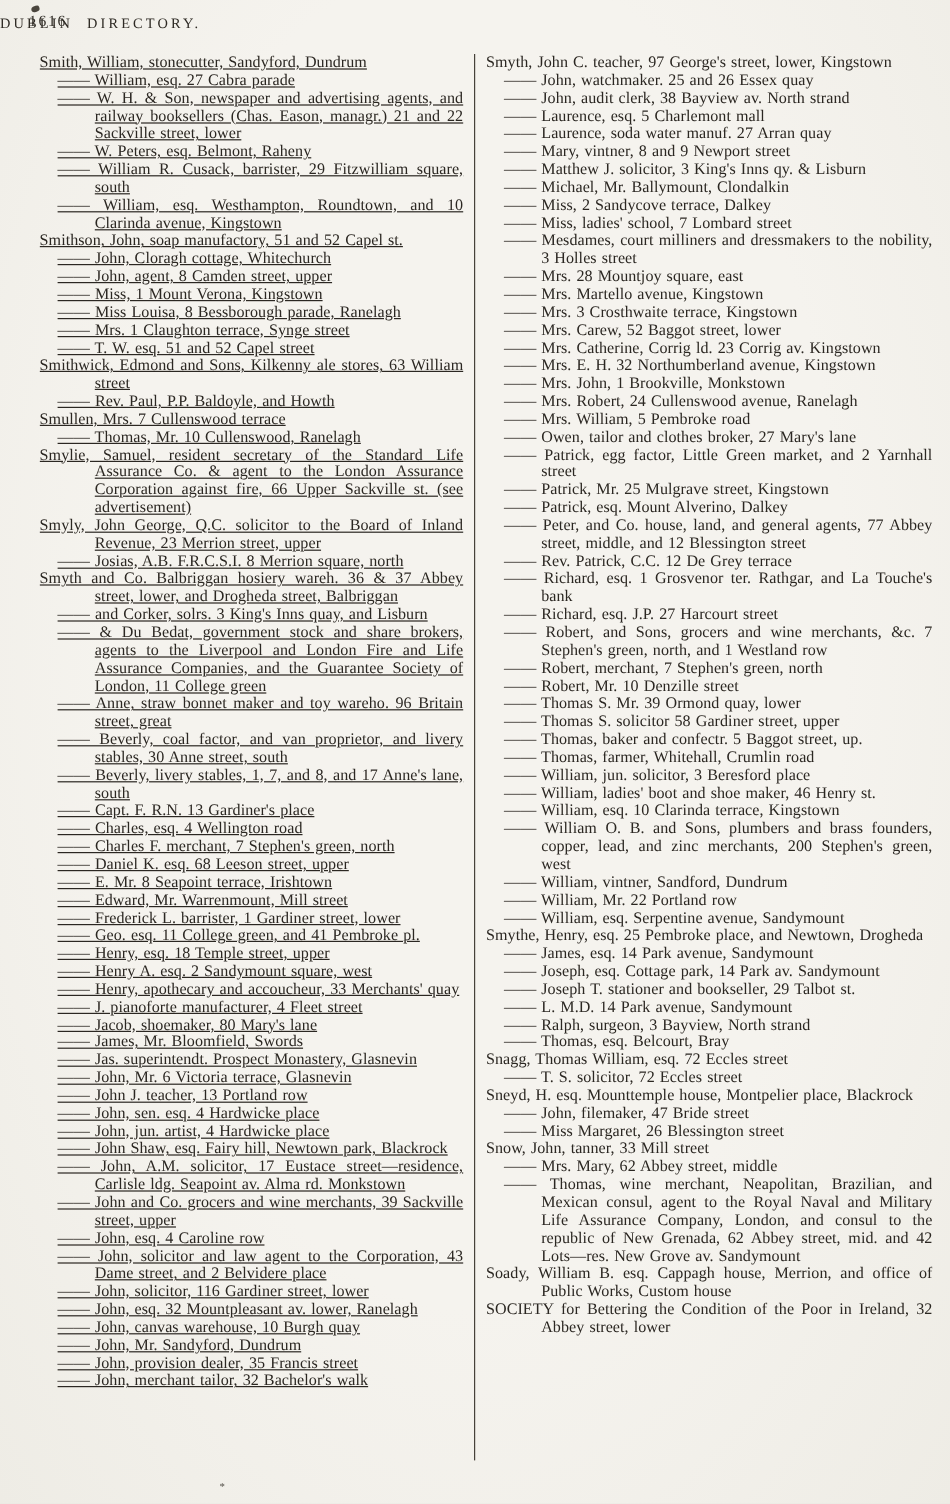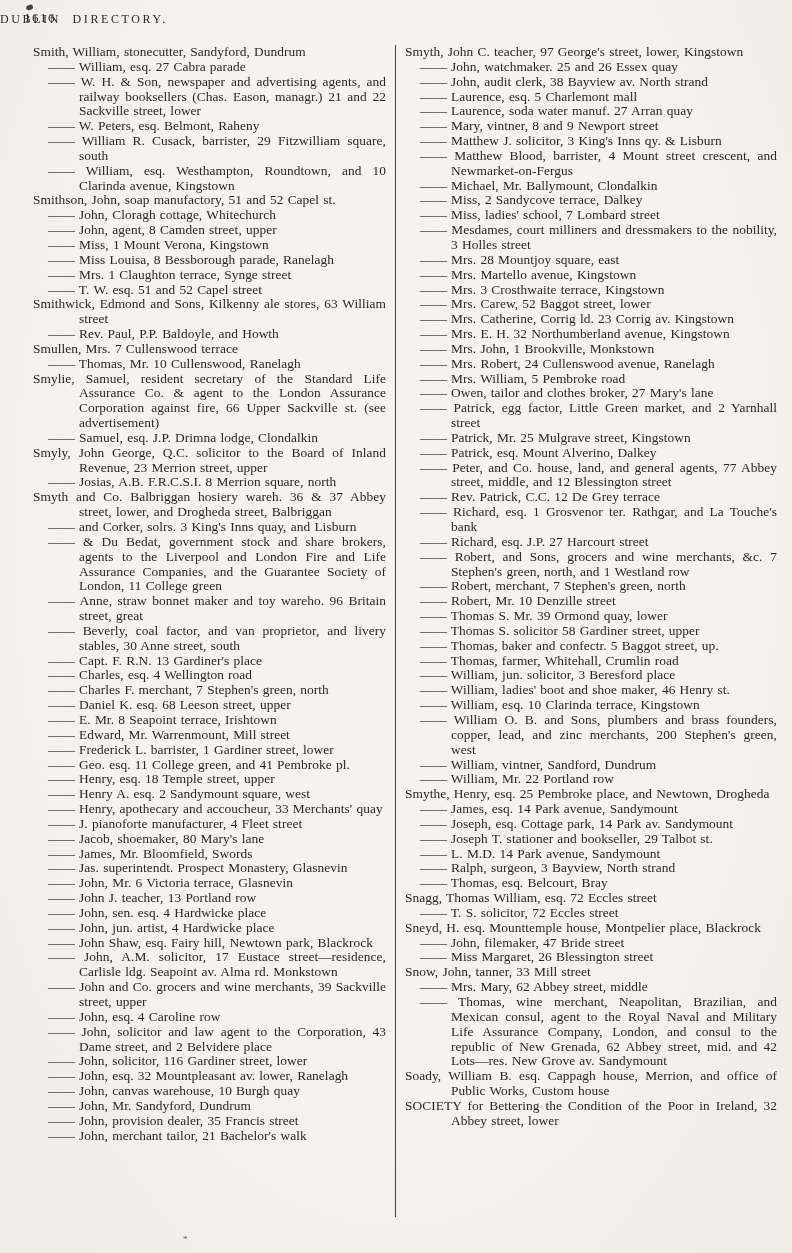--- a/index.html
+++ b/index.html
@@ -33,21 +33,21 @@
   }
   .col {
     overflow: hidden;
     height: 1175px;
     font-size: 13.4px;
     line-height: 14.85px;
     text-align: justify;
     letter-spacing: 0.05px;
     word-spacing: 0.8px;
   }
-  .col-left  { width: 353px; padding-right: 9px; }
+  .col-left  { width: 353px; padding-right: 9px; text-decoration: underline; }
   .divider   { width: 1px; background: #46413a; height: 1172px; }
   .col-right { width: 372px; padding-left: 9px; }
   .entry { margin: 0; padding-left: 46px; text-indent: -46px; }
   .entry.dash { text-indent: -31px; }
   .speck {
     position: absolute; top: 5px; left: 26px;
     width: 7px; height: 5px; background: #4a453d;
     border-radius: 60% 40% 50% 50%;
     transform: rotate(-18deg);
   }
@@ -79,28 +79,28 @@
         <p class="entry dash">—— John, agent, 8 Camden street, upper</p>
         <p class="entry dash">—— Miss, 1 Mount Verona, Kingstown</p>
         <p class="entry dash">—— Miss Louisa, 8 Bessborough parade, Ranelagh</p>
         <p class="entry dash">—— Mrs. 1 Claughton terrace, Synge street</p>
         <p class="entry dash">—— T. W. esq. 51 and 52 Capel street</p>
         <p class="entry name">Smithwick, Edmond and Sons, Kilkenny ale stores, 63 William street</p>
         <p class="entry dash">—— Rev. Paul, P.P. Baldoyle, and Howth</p>
         <p class="entry name">Smullen, Mrs. 7 Cullenswood terrace</p>
         <p class="entry dash">—— Thomas, Mr. 10 Cullenswood, Ranelagh</p>
         <p class="entry name">Smylie, Samuel, resident secretary of the Standard Life Assurance Co. &amp; agent to the London Assurance Corporation against fire, 66 Upper Sackville st. (see advertisement)</p>
-        <p class="entry dash">—— Samuel, esq. J.P. Drimna lodge, Clondalkin</p>
         <p class="entry name">Smyly, John George, Q.C. solicitor to the Board of Inland Revenue, 23 Merrion street, upper</p>
         <p class="entry dash">—— Josias, A.B. F.R.C.S.I. 8 Merrion square, north</p>
         <p class="entry name">Smyth and Co. Balbriggan hosiery wareh. 36 &amp; 37 Abbey street, lower, and Drogheda street, Balbriggan</p>
         <p class="entry dash">—— and Corker, solrs. 3 King's Inns quay, and Lisburn</p>
         <p class="entry dash">—— &amp; Du Bedat, government stock and share brokers, agents to the Liverpool and London Fire and Life Assurance Companies, and the Guarantee Society of London, 11 College green</p>
         <p class="entry dash">—— Anne, straw bonnet maker and toy wareho. 96 Britain street, great</p>
         <p class="entry dash">—— Beverly, coal factor, and van proprietor, and livery stables, 30 Anne street, south</p>
+        <p class="entry dash">—— Beverly, livery stables, 1, 7, and 8, and 17 Anne's lane, south</p>
         <p class="entry dash">—— Capt. F. R.N. 13 Gardiner's place</p>
         <p class="entry dash">—— Charles, esq. 4 Wellington road</p>
         <p class="entry dash">—— Charles F. merchant, 7 Stephen's green, north</p>
         <p class="entry dash">—— Daniel K. esq. 68 Leeson street, upper</p>
         <p class="entry dash">—— E. Mr. 8 Seapoint terrace, Irishtown</p>
         <p class="entry dash">—— Edward, Mr. Warrenmount, Mill street</p>
         <p class="entry dash">—— Frederick L. barrister, 1 Gardiner street, lower</p>
         <p class="entry dash">—— Geo. esq. 11 College green, and 41 Pembroke pl.</p>
         <p class="entry dash">—— Henry, esq. 18 Temple street, upper</p>
         <p class="entry dash">—— Henry A. esq. 2 Sandymount square, west</p>
@@ -116,35 +116,34 @@
         <p class="entry dash">—— John Shaw, esq. Fairy hill, Newtown park, Blackrock</p>
         <p class="entry dash">—— John, A.M. solicitor, 17 Eustace street—residence, Carlisle ldg. Seapoint av. Alma rd. Monkstown</p>
         <p class="entry dash">—— John and Co. grocers and wine merchants, 39 Sackville street, upper</p>
         <p class="entry dash">—— John, esq. 4 Caroline row</p>
         <p class="entry dash">—— John, solicitor and law agent to the Corporation, 43 Dame street, and 2 Belvidere place</p>
         <p class="entry dash">—— John, solicitor, 116 Gardiner street, lower</p>
         <p class="entry dash">—— John, esq. 32 Mountpleasant av. lower, Ranelagh</p>
         <p class="entry dash">—— John, canvas warehouse, 10 Burgh quay</p>
         <p class="entry dash">—— John, Mr. Sandyford, Dundrum</p>
         <p class="entry dash">—— John, provision dealer, 35 Francis street</p>
-        <p class="entry dash">—— John, merchant tailor, 21 Bachelor's walk</p>
+        <p class="entry dash">—— John, merchant tailor, 32 Bachelor's walk</p>
       </section>
 
     <div class="divider"></div>
 
     <section class="col col-right">
 
     <p class="entry name">Smyth, John C. teacher, 97 George's street, lower, Kingstown</p>
         <p class="entry dash">—— John, watchmaker. 25 and 26 Essex quay</p>
         <p class="entry dash">—— John, audit clerk, 38 Bayview av. North strand</p>
         <p class="entry dash">—— Laurence, esq. 5 Charlemont mall</p>
         <p class="entry dash">—— Laurence, soda water manuf. 27 Arran quay</p>
         <p class="entry dash">—— Mary, vintner, 8 and 9 Newport street</p>
         <p class="entry dash">—— Matthew J. solicitor, 3 King's Inns qy. &amp; Lisburn</p>
-        <p class="entry dash">—— Matthew Blood, barrister, 4 Mount street crescent, and Newmarket-on-Fergus</p>
         <p class="entry dash">—— Michael, Mr. Ballymount, Clondalkin</p>
         <p class="entry dash">—— Miss, 2 Sandycove terrace, Dalkey</p>
         <p class="entry dash">—— Miss, ladies' school, 7 Lombard street</p>
         <p class="entry dash">—— Mesdames, court milliners and dressmakers to the nobility, 3 Holles street</p>
         <p class="entry dash">—— Mrs. 28 Mountjoy square, east</p>
         <p class="entry dash">—— Mrs. Martello avenue, Kingstown</p>
         <p class="entry dash">—— Mrs. 3 Crosthwaite terrace, Kingstown</p>
         <p class="entry dash">—— Mrs. Carew, 52 Baggot street, lower</p>
         <p class="entry dash">—— Mrs. Catherine, Corrig ld. 23 Corrig av. Kingstown</p>
         <p class="entry dash">—— Mrs. E. H. 32 Northumberland avenue, Kingstown</p>
@@ -165,20 +164,21 @@
         <p class="entry dash">—— Thomas S. Mr. 39 Ormond quay, lower</p>
         <p class="entry dash">—— Thomas S. solicitor 58 Gardiner street, upper</p>
         <p class="entry dash">—— Thomas, baker and confectr. 5 Baggot street, up.</p>
         <p class="entry dash">—— Thomas, farmer, Whitehall, Crumlin road</p>
         <p class="entry dash">—— William, jun. solicitor, 3 Beresford place</p>
         <p class="entry dash">—— William, ladies' boot and shoe maker, 46 Henry st.</p>
         <p class="entry dash">—— William, esq. 10 Clarinda terrace, Kingstown</p>
         <p class="entry dash">—— William O. B. and Sons, plumbers and brass founders, copper, lead, and zinc merchants, 200 Stephen's green, west</p>
         <p class="entry dash">—— William, vintner, Sandford, Dundrum</p>
         <p class="entry dash">—— William, Mr. 22 Portland row</p>
+        <p class="entry dash">—— William, esq. Serpentine avenue, Sandymount</p>
         <p class="entry name">Smythe, Henry, esq. 25 Pembroke place, and Newtown, Drogheda</p>
         <p class="entry dash">—— James, esq. 14 Park avenue, Sandymount</p>
         <p class="entry dash">—— Joseph, esq. Cottage park, 14 Park av. Sandymount</p>
         <p class="entry dash">—— Joseph T. stationer and bookseller, 29 Talbot st.</p>
         <p class="entry dash">—— L. M.D. 14 Park avenue, Sandymount</p>
         <p class="entry dash">—— Ralph, surgeon, 3 Bayview, North strand</p>
         <p class="entry dash">—— Thomas, esq. Belcourt, Bray</p>
         <p class="entry name">Snagg, Thomas William, esq. 72 Eccles street</p>
         <p class="entry dash">—— T. S. solicitor, 72 Eccles street</p>
         <p class="entry name">Sneyd, H. esq. Mounttemple house, Montpelier place, Blackrock</p>

